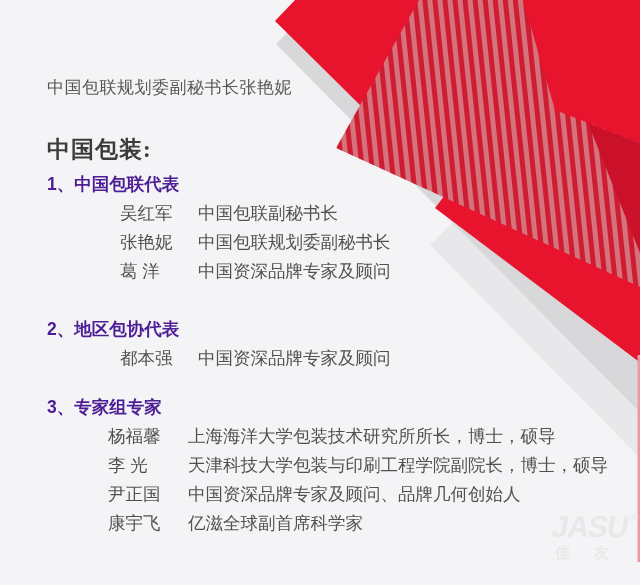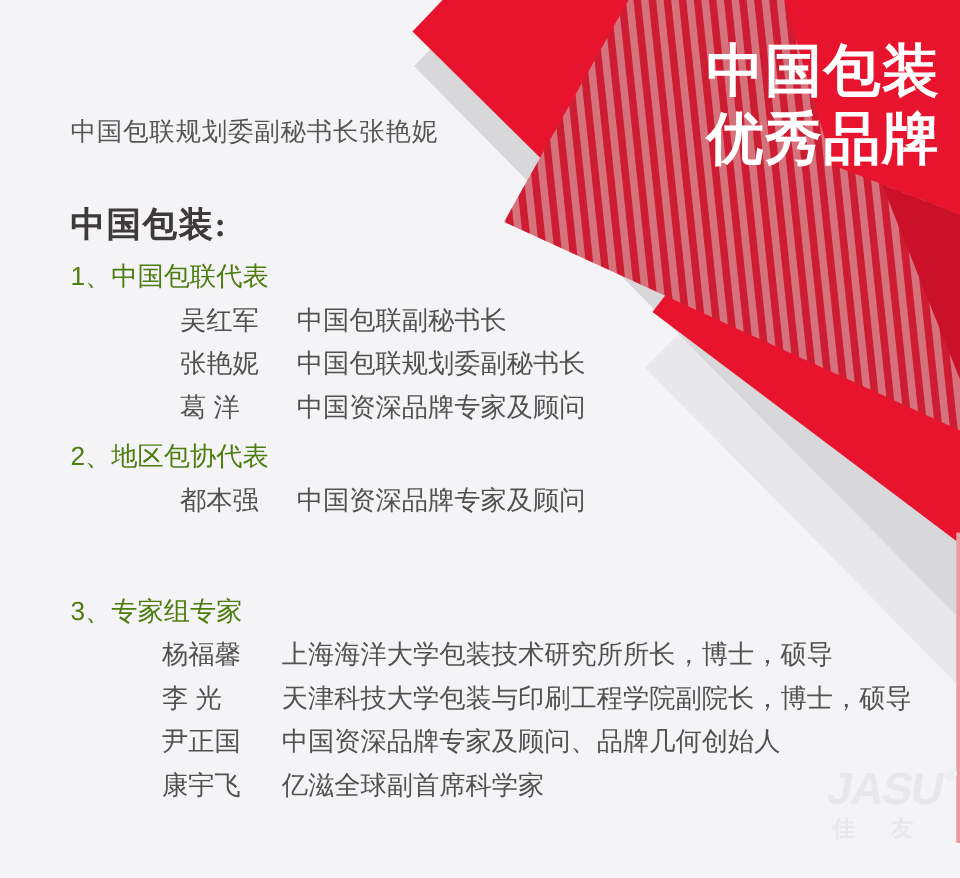--- a/index.html
+++ b/index.html
@@ -14,23 +14,23 @@
 
   
   .h-serif{position:absolute;left:47px;color:#3e3a3b;font-weight:bold;font-size:23px;
            font-family:"Liberation Serif","DejaVu Serif",serif;letter-spacing:1px;}
   .moderator-label{top:40px;}
   .attendees-label{top:134px;}
   .moderator-value{position:absolute;left:47px;top:76px;font-size:17px;color:#585556;letter-spacing:0.5px;}
 
   .section{position:absolute;left:47px;font-size:17.5px;color:#525051;}
   .sec-1{top:170px;}
-  .sec-2{top:290px;}
+  .sec-2{top:315px;}
   .sec-3{top:393px;}
-  .section .sec-title{line-height:29px;color:#4d7c0f;}
+  .section .sec-title{line-height:29px;color:#4c1d95;font-weight:bold;}
   .section .row{line-height:29px;white-space:nowrap;}
   .sec-1 .row,.sec-2 .row{padding-left:73px;}
   .sec-3 .row{padding-left:61px;}
   .mname{display:inline-block;min-width:73px;color:#525051;}
   .sec-3 .mname{min-width:75px;}
   .mtitle{color:#525051;}
 
   
   .watermark{position:absolute;left:552px;top:512px;color:#e8e8ea;text-align:left;
              font-weight:bold;line-height:1;}
@@ -54,24 +54,20 @@
     <polygon points="430,245 700,519 775,445 505,171" fill="#e8e8ea"></polygon>
     <polygon points="276,44 672,445 758,360 362,-42" fill="#d8d8da"></polygon>
     <polygon points="435,208 650,370 880,70 665,-92" fill="#e8132d"></polygon>
     <polygon points="275,21 295,0 420,0 365,110" fill="#e8132d"></polygon>
     <polygon points="419,0 640,0 640,287 336,148" fill="url(#stp)"></polygon>
     <polygon points="588,123 640,143 640,253" fill="#cb1029"></polygon>
     <polygon points="523,0 640,0 640,143 555,110" fill="#e8132d"></polygon>
     <rect x="637.5" y="355" width="2.5" height="207" fill="#ec9aa2"></rect>
   </svg>
 
-  <div class="badge">
-    <div>中国包装</div>
-    <div>优秀品牌</div>
-  </div>
 
   <div class="moderator-value">中国包联规划委副秘书长张艳妮</div>
   <div class="h-serif attendees-label">中国包装:</div>
 
   <div class="section sec-1">
     <div class="sec-title">1、中国包联代表</div>
     <div class="row">
       <span class="mname">吴红军</span>
       <span class="mtitle">中国包联副秘书长</span>
     </div>

